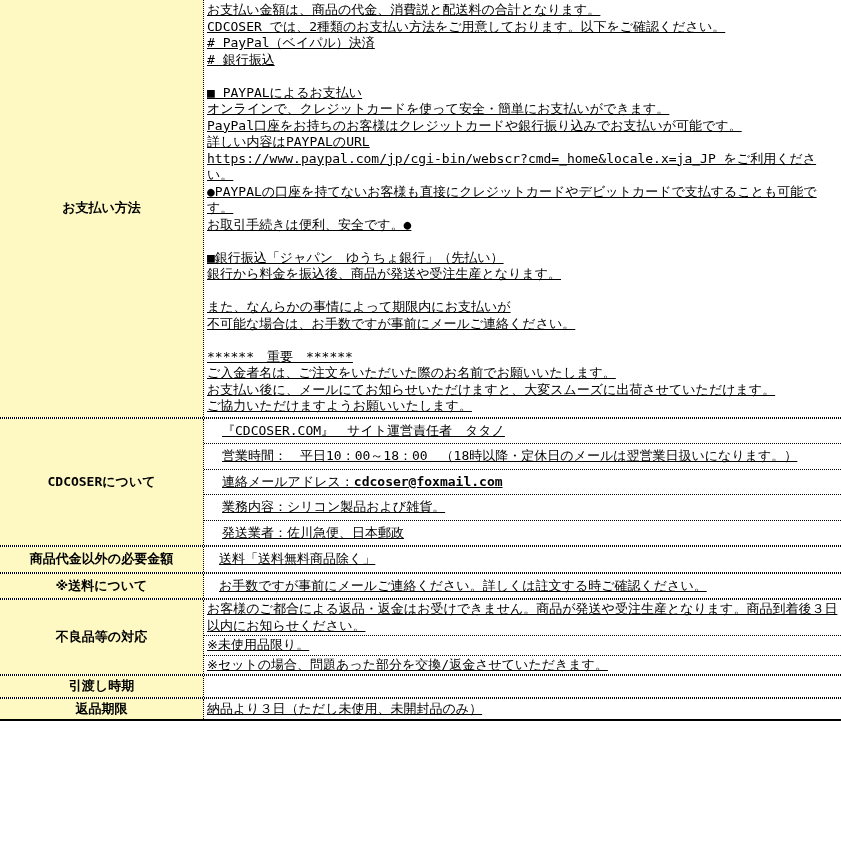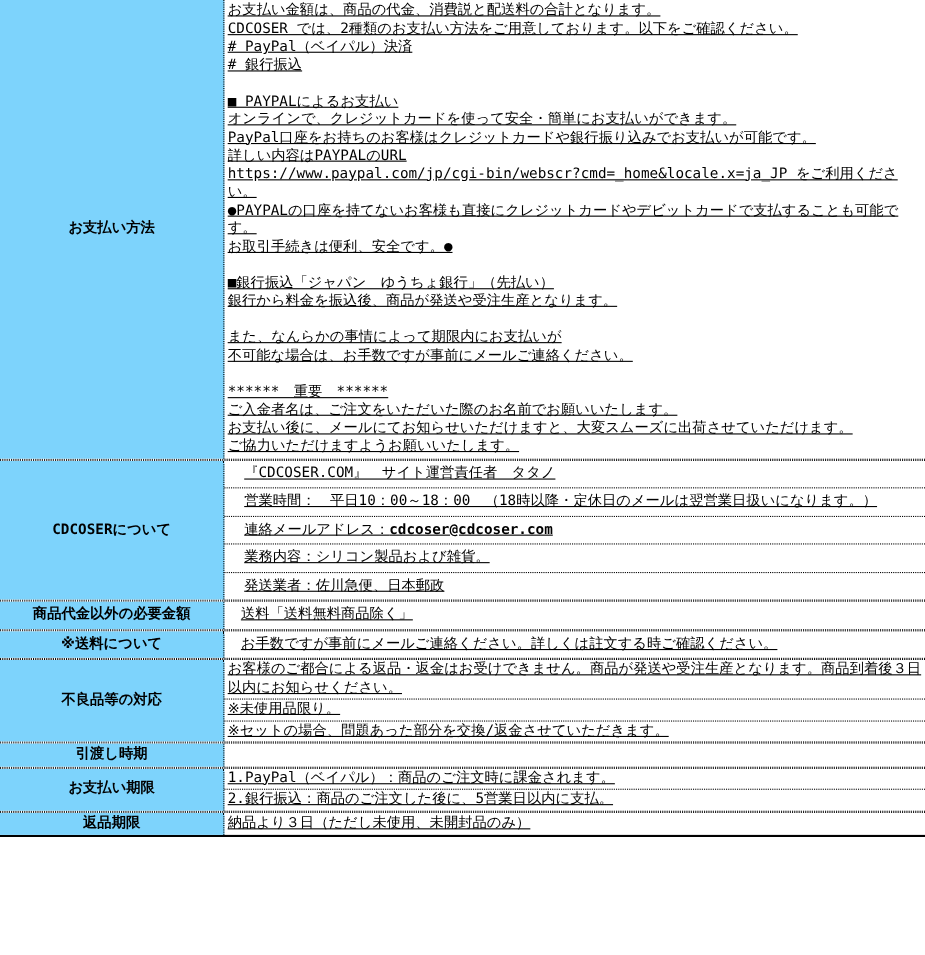--- a/index.html
+++ b/index.html
@@ -14,21 +14,21 @@
   .shop-table {
     width: 841px;
     border-bottom: 2px solid #000000;
   }
   .row { display: flex; border-bottom: 1px dotted #000000; }
   .row + .row { border-top: 1px dotted #000000; }  
   .row:last-child { border-bottom: none; }
   .hd {
     flex: 0 0 204px;
     width: 204px;
-    background: #7dd3fc;
+    background: #fef9c3;
     border-right: 1px dotted #000000;
     display: flex;
     align-items: center;
     justify-content: center;
     text-align: left;
     font-weight: bold;
     padding: 2px;
   }
   .bd { flex: 1; min-width: 0; text-decoration: underline; }
   .bd.plain { padding: 2px 3px; white-space: pre-wrap; }
@@ -76,21 +76,21 @@
 ご協力いただけますようお願いいたします。</div>
   </section>
 
   <section class="row">
     <div class="hd">
       <span>CDCOSERについて</span>
     </div>
     <div class="bd">
       <div class="sub">『CDCOSER.COM』　サイト運営責任者　タタノ</div>
       <div class="sub">営業時間：　平日10：00～18：00　（18時以降・定休日のメールは翌営業日扱いになります。）</div>
-      <div class="sub"><span>連絡メールアドレス：</span><span class="email">cdcoser@cdcoser.com</span></div>
+      <div class="sub"><span>連絡メールアドレス：</span><span class="email">cdcoser@foxmail.com</span></div>
       <div class="sub">業務内容：シリコン製品および雑貨。</div>
       <div class="sub">発送業者：佐川急便、日本郵政</div>
     </div>
   </section>
 
   <section class="row">
     <div class="hd">
       <span>商品代金以外の必要金額</span>
     </div>
     <div class="bd plain pad4">送料「送料無料商品除く」</div>
@@ -113,29 +113,20 @@
       <div class="sub">※セットの場合、問題あった部分を交換/返金させていただきます。</div>
     </div>
   </section>
 
   <section class="row">
     <div class="hd">
       <span>引渡し時期</span>
     </div>
   </section>
 
-  <section class="row">
-    <div class="hd">
-      <span>お支払い期限</span>
-    </div>
-    <div class="bd subs-tight">
-      <div class="sub">1.PayPal（ベイパル）：商品のご注文時に課金されます。</div>
-      <div class="sub">2.銀行振込：商品のご注文した後に、5営業日以内に支払。</div>
-    </div>
-  </section>
 
   <section class="row">
     <div class="hd">
       <span>返品期限</span>
     </div>
     <div class="bd plain">納品より３日（ただし未使用、未開封品のみ）</div>
   </section>
 
 </div>
 

